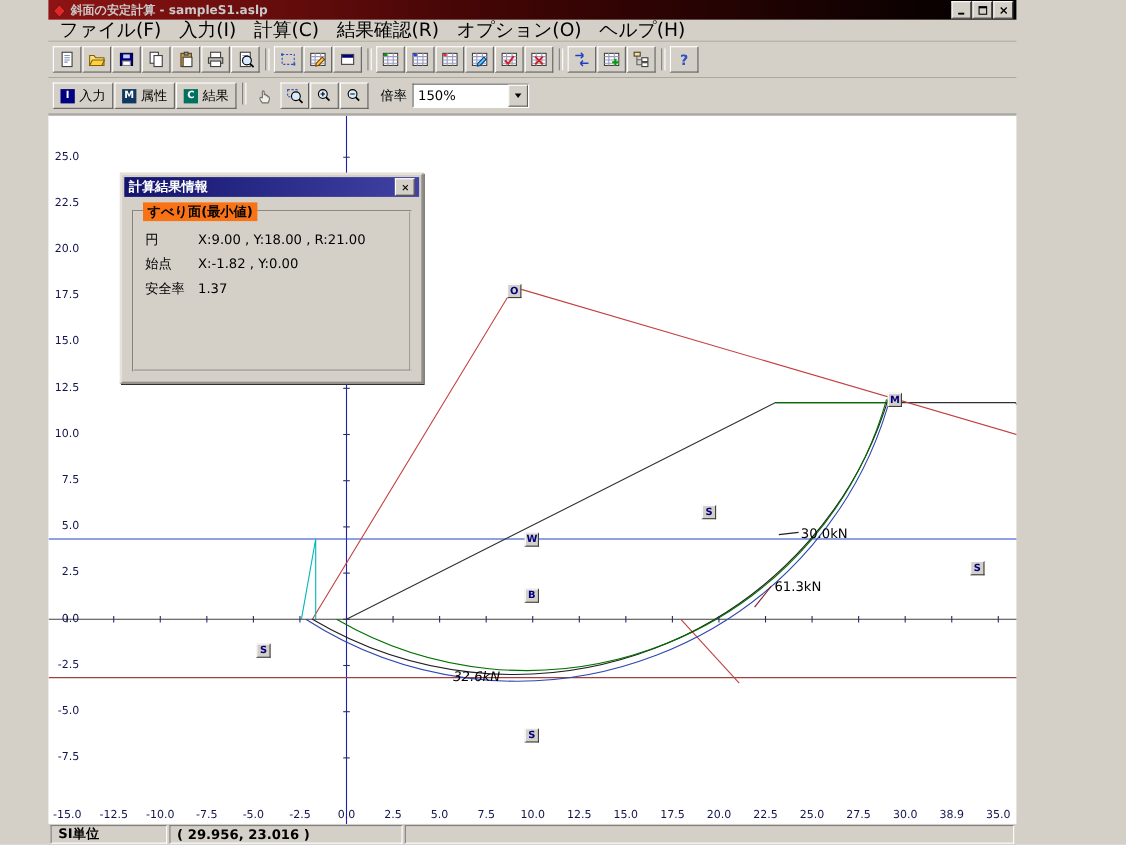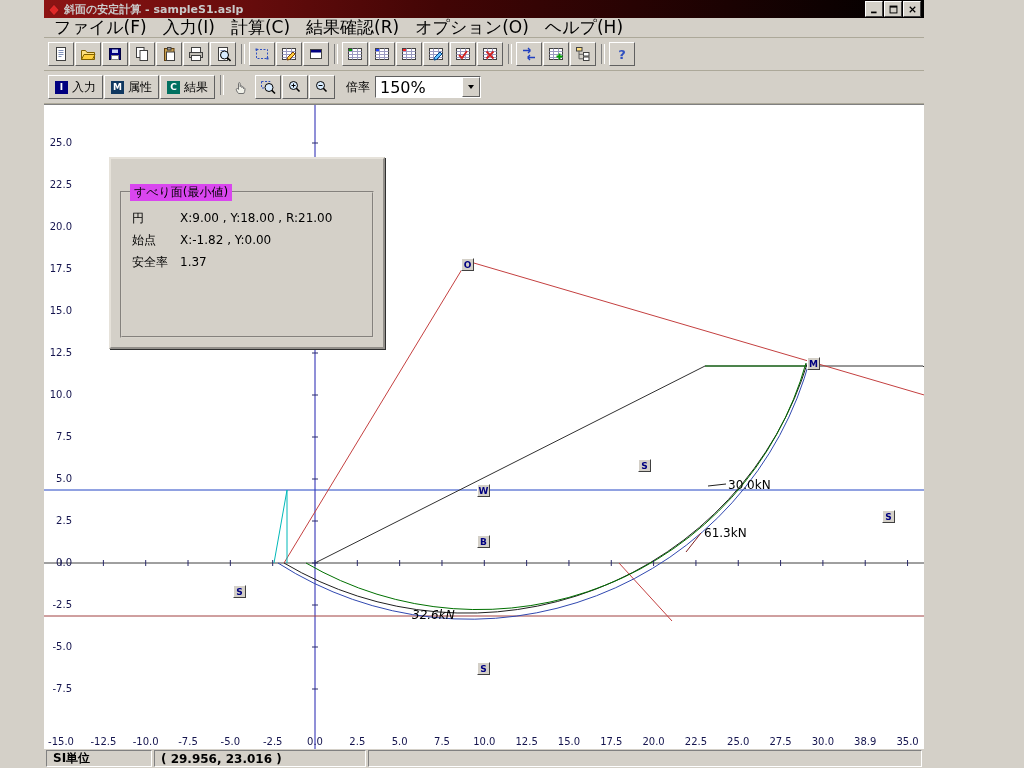--- a/index.html
+++ b/index.html
@@ -29,21 +29,21 @@
   .tbtn.flat{border-color:transparent;}
   .ticon{display:inline-flex;width:16px;height:16px;}
   .tsep{width:2px;height:20px;margin:0 4px;border-left:1px solid #808080;border-right:1px solid #fff;flex:none;}
   .mode-btn{height:22px;display:inline-flex;align-items:center;gap:4px;padding:0 6px;font-size:12px;
             border:1px solid;border-color:#fff #606060 #606060 #fff;background:#d4d0c8;margin-right:1px;white-space:nowrap;}
   .chip{width:13px;height:13px;color:#fff;font-size:9px;font-weight:bold;
         display:inline-flex;align-items:center;justify-content:center;flex:none;}
   .zoom-label{font-size:12px;margin:0 5px 0 10px;white-space:nowrap;}
   .combo{width:104px;height:20px;background:#fff;border:1px solid;border-color:#606060 #fff #fff #606060;
          display:flex;align-items:center;}
-  .combo-value{flex:1;font-size:16px;padding-left:4px;}
+  .combo-value{flex:1;font-size:12px;padding-left:4px;}
   .combo-btn{width:16px;height:18px;background:#d4d0c8;border:1px solid;border-color:#fff #606060 #606060 #fff;
              display:flex;align-items:center;justify-content:center;}
   .arrow-down{width:0;height:0;border-left:3.5px solid transparent;border-right:3.5px solid transparent;border-top:4px solid #000;}
 
   
   .canvas{position:relative;flex:1;background:#fff;overflow:hidden;border-top:1px solid #808080;}
   .canvas svg.draw{position:absolute;left:0;top:0;}
   .tick-x{position:absolute;font-size:10px;color:#14144e;width:30px;text-align:center;}
   .tick-y{position:absolute;font-size:10px;color:#14144e;width:26px;text-align:right;}
   .marker{position:absolute;width:13px;height:13px;background:#d4d0c8;border:1px solid;
@@ -54,21 +54,21 @@
   
   .dialog{position:absolute;left:65px;top:52px;width:276px;height:192px;background:#d4d0c8;
           border:2px outset #e6e2da;box-shadow:1px 1px 0 #303030;padding:2px;box-sizing:border-box;z-index:5;}
   .dlg-title{height:18px;background:linear-gradient(90deg,#14146e,#4242a4);display:flex;align-items:center;
              color:#fff;font-size:12px;font-weight:bold;padding:0 4px;}
   .dlg-title .ttl{flex:1;}
   .dlg-close{width:16px;height:14px;background:#d4d0c8;border:1px solid;border-color:#fff #404040 #404040 #fff;
              display:inline-flex;align-items:center;justify-content:center;}
   .dlg-close svg{width:9px;height:9px;}
   .groupbox{position:absolute;left:9px;right:9px;top:32px;bottom:9px;border:2px groove #d8d4cc;}
-  .gb-title{position:absolute;top:-9px;left:8px;background:#d946ef;padding:0 4px;font-size:12px;}
+  .gb-title{position:absolute;top:-9px;left:8px;background:#f97316;padding:0 4px;font-size:12px;font-weight:bold;}
   .dlg-rows{padding-top:14px;}
   .dlg-row{display:flex;font-size:12px;height:22px;align-items:center;padding-left:10px;}
   .dlg-row .lbl{width:48px;flex:none;}
 
   
   .statusbar{height:17px;display:flex;gap:2px;padding:1px 2px;background:#d4d0c8;align-items:stretch;flex:none;font-weight:bold;}
   .cell{border:1px solid;border-color:#808080 #fff #fff #808080;font-size:12px;padding:0 6px;
         display:flex;align-items:center;white-space:nowrap;overflow:hidden;}
   .c1{width:92px;flex:none;}
   .c2{width:198px;flex:none;}
@@ -482,20 +482,28 @@
         <div class="marker" style="left: 189px; top: 480px;">S</div>
         <div class="marker" style="left: 433px; top: 557px;">S</div>
       </div>
     <div id="force-labels">
         <div class="force-label" style="left: 368px; top: 503px; font-style: italic;">32.6kN</div>
         <div class="force-label" style="left: 660px; top: 421px;">61.3kN</div>
         <div class="force-label" style="left: 684px; top: 373px;">30.0kN</div>
       </div>
 
     <div class="dialog">
+      <div class="dlg-title">
+        <span class="ttl">計算結果情報</span>
+        <span class="dlg-close" id="dlg-close">
+            <svg viewBox="0 0 16 16" width="9" height="9">
+              <path d="M4 4l8 8m0-8l-8 8" stroke="#000" stroke-width="1.7"></path>
+            </svg>
+          </span>
+      </div>
       <div class="groupbox">
         <span class="gb-title">すべり面(最小値)</span>
         <div class="dlg-rows" id="dlg-rows">
             <div class="dlg-row">
               <span class="lbl">円</span>
               <span class="val">X:9.00 , Y:18.00 , R:21.00</span>
             </div>
             <div class="dlg-row">
               <span class="lbl">始点</span>
               <span class="val">X:-1.82 , Y:0.00</span>

